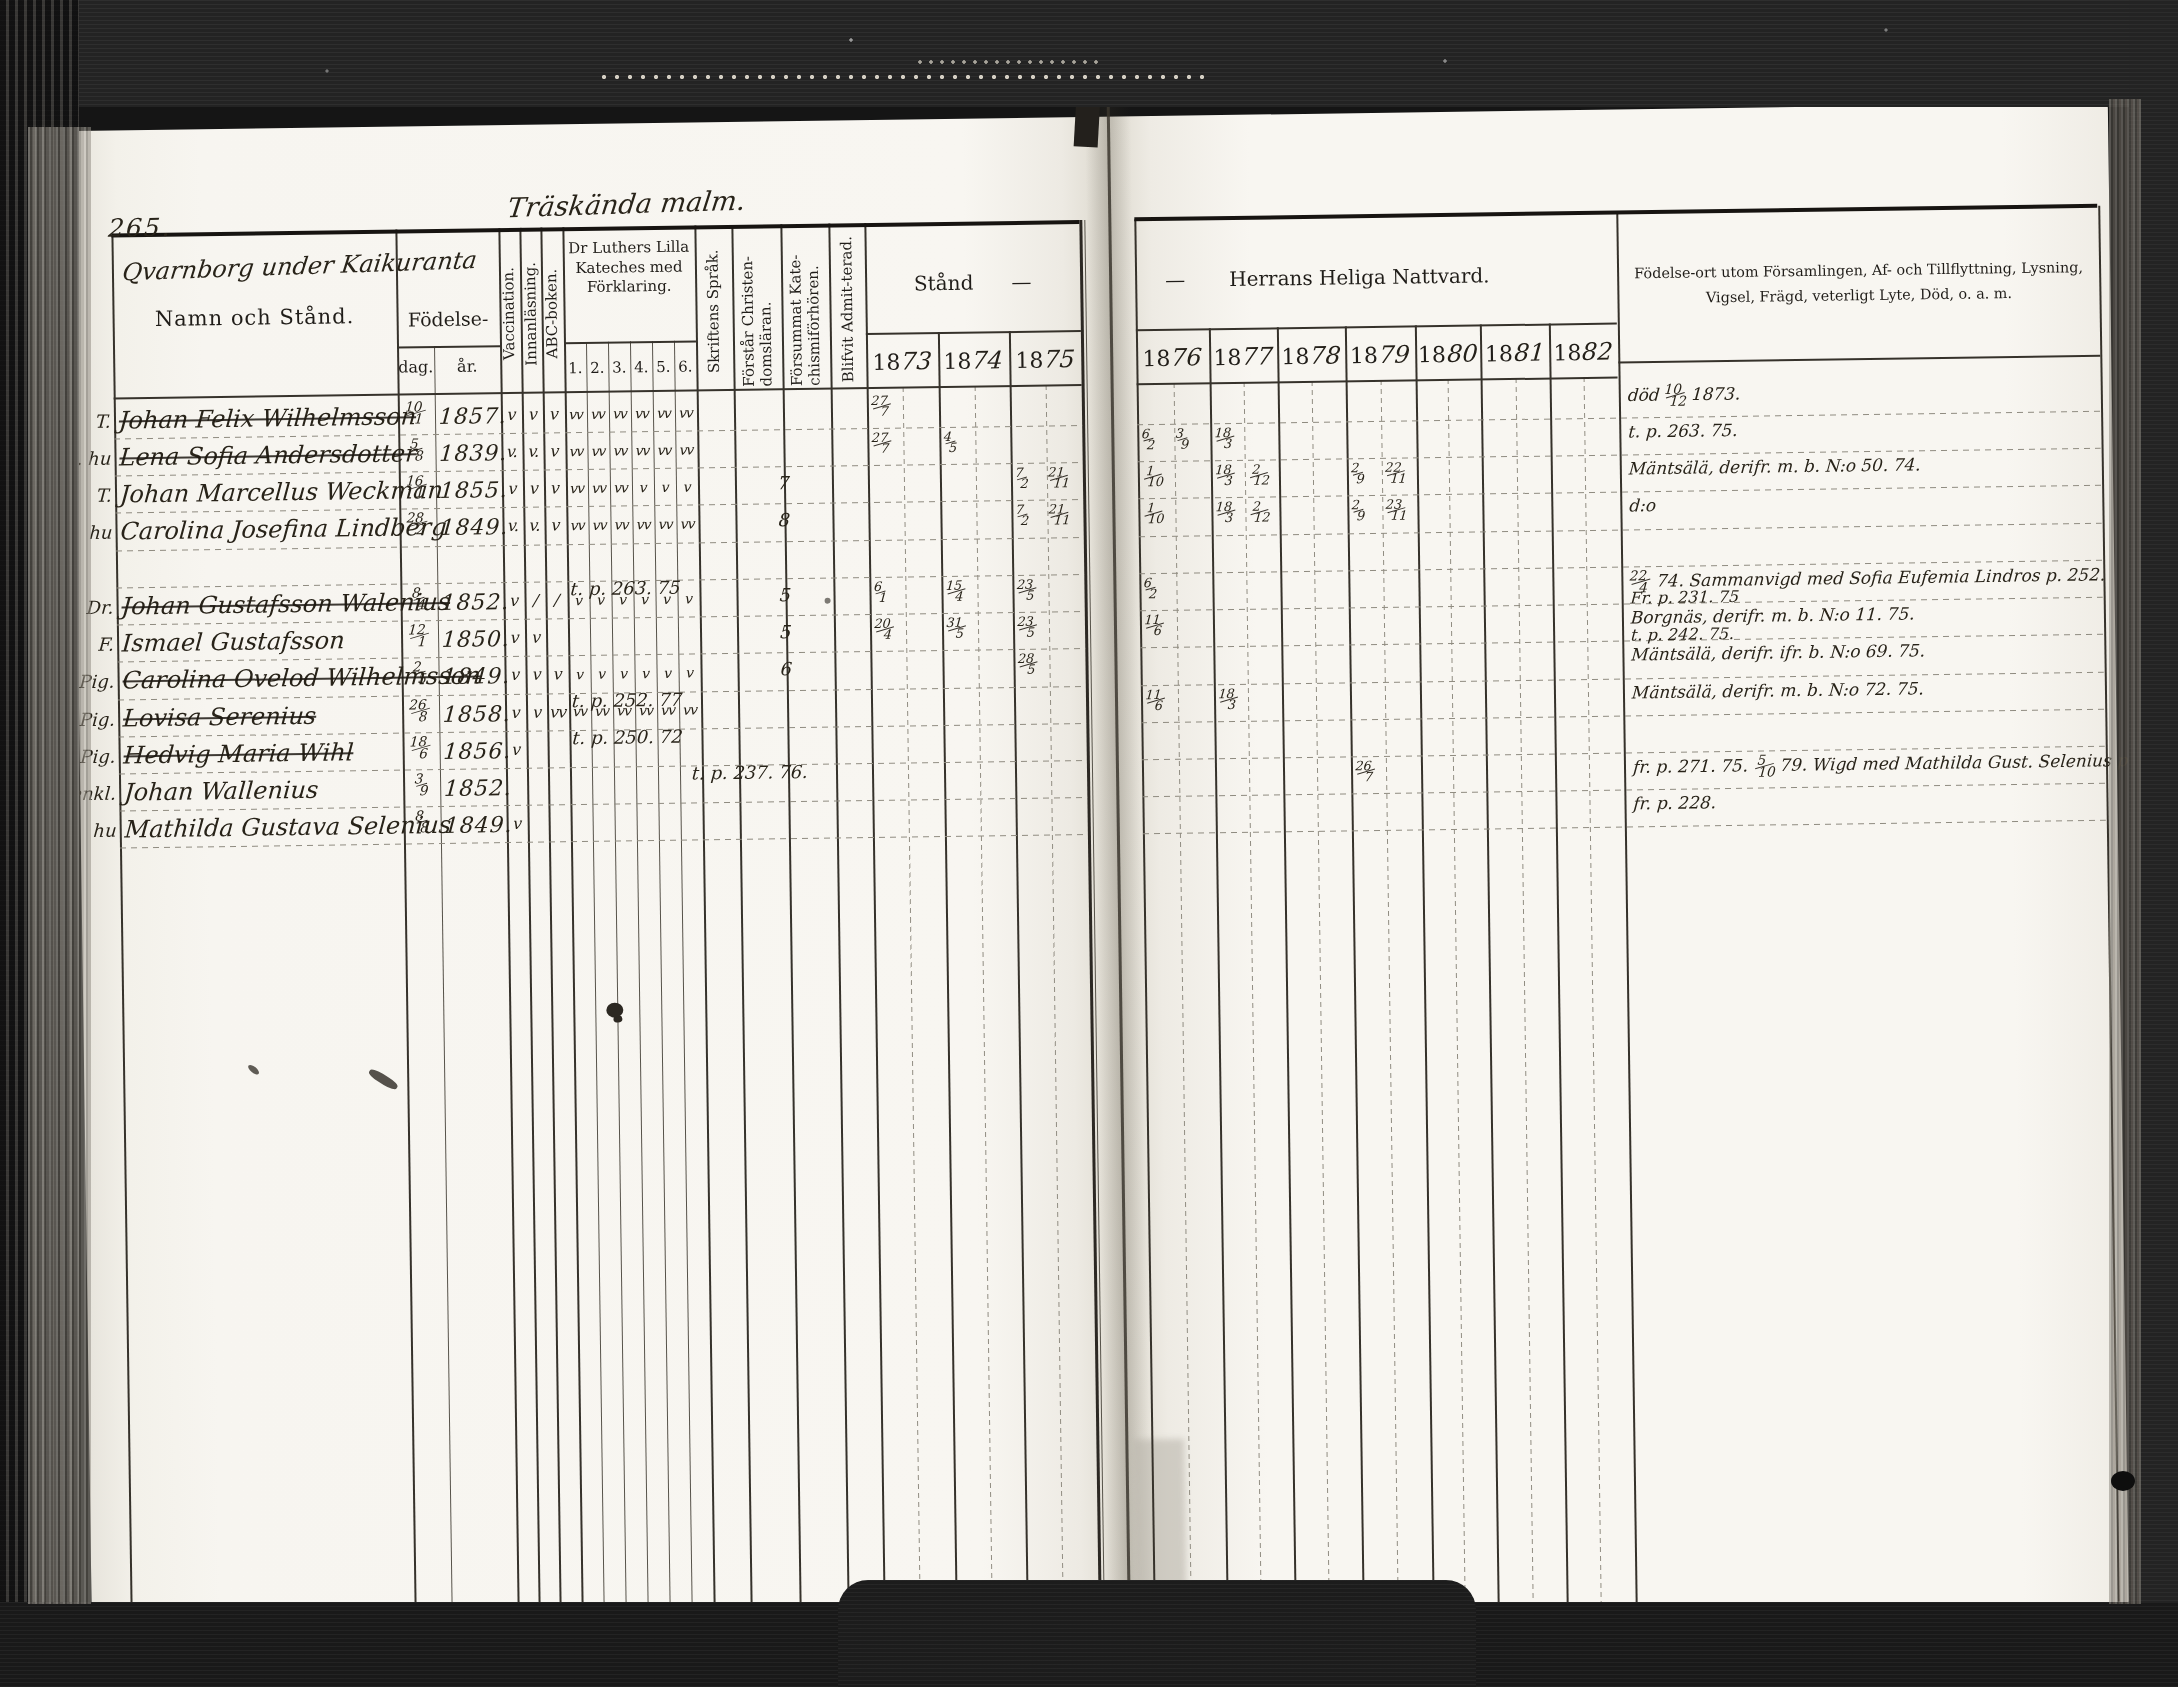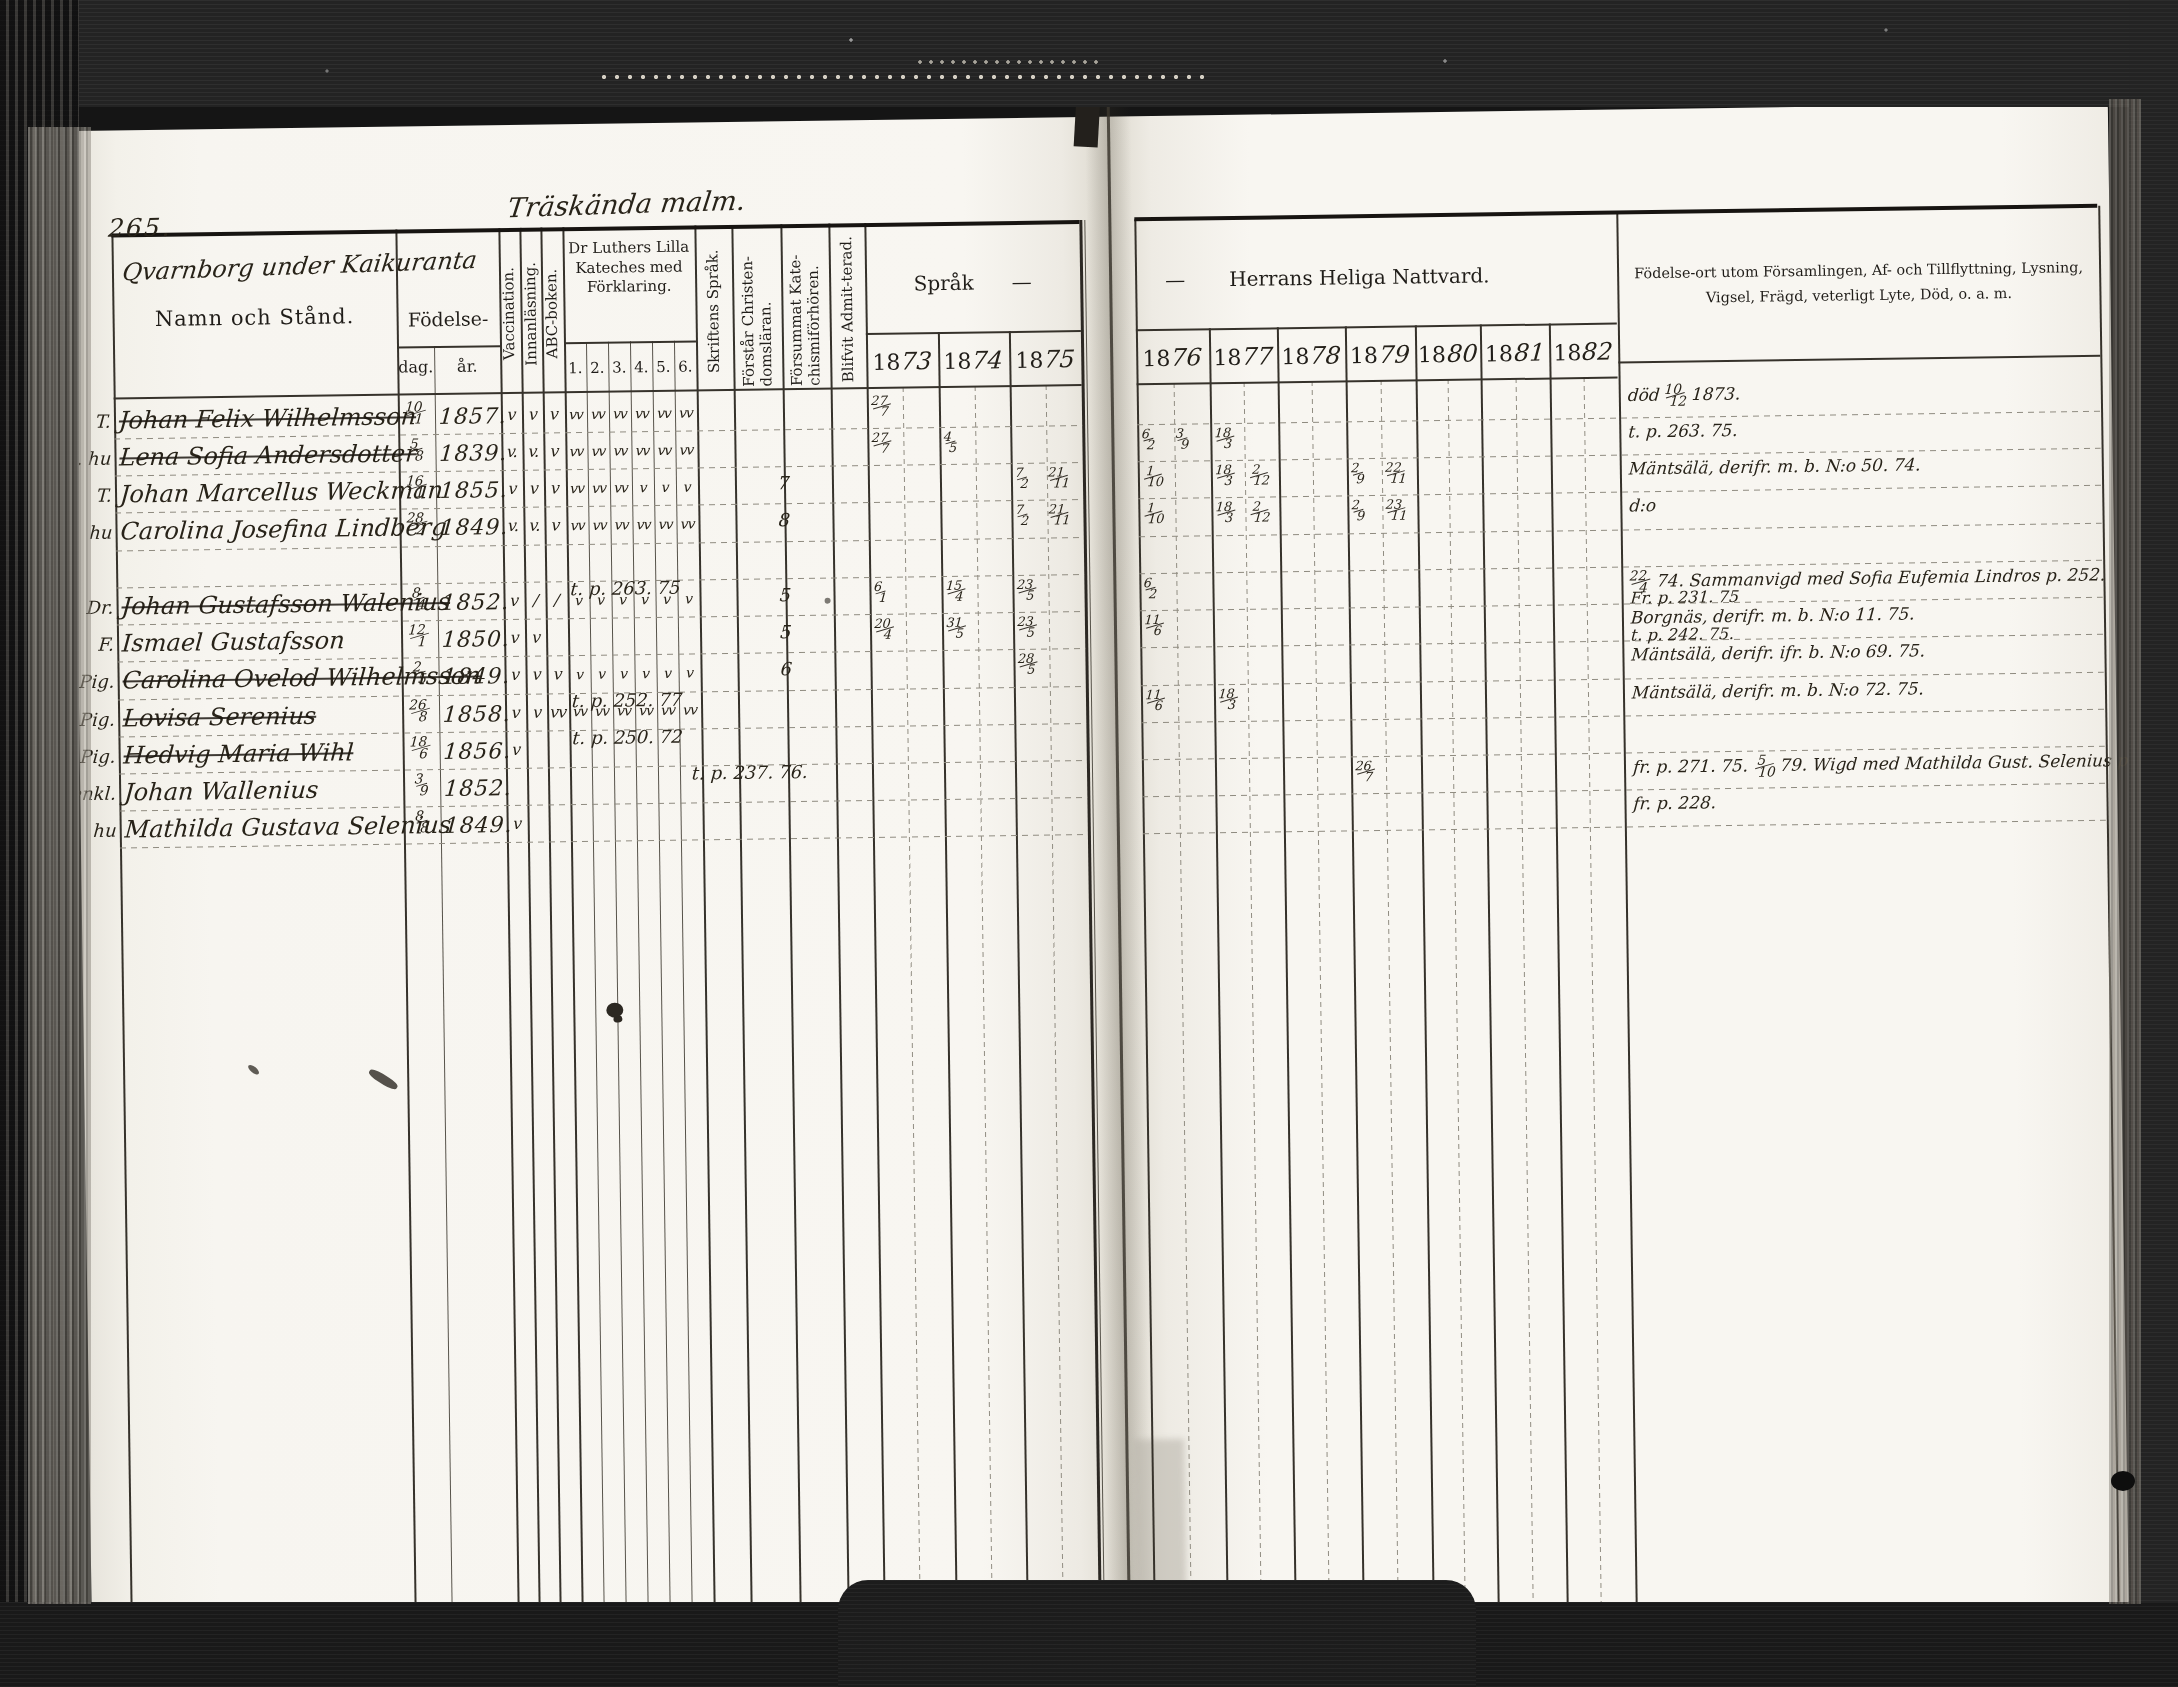--- a/index.html
+++ b/index.html
@@ -134,21 +134,21 @@
     <div class="vtext v-vacc">Vaccination.</div>
     <div class="vtext v-inn">Innanläsning.</div>
     <div class="vtext v-abc">ABC-boken.</div>
     <div class="pr h-kat">Dr Luthers Lilla Kateches med Förklaring.</div>
     <div class="vtext v-skrift">Skriftens Språk.</div>
     <div class="vtext v-forstar">Förstår Christen-domsläran.</div>
     <div class="vtext v-forsummat">Försummat Kate-chismiförhören.</div>
     <div class="vtext v-blifvit">Blifvit Admit-terad.</div>
 
     <div class="pr h-begatt">
-      <span>Språk</span>
+      <span>Stånd</span>
       <span>—</span>
     </div>
     <div class="pr h-natt">
       <span>—</span>
       <span>Herrans Heliga Nattvard.</span>
     </div>
     <div class="pr h-annot">Födelse-ort utom Församlingen, Af- och Tillflyttning, Lysning, Vigsel, Frägd, veterligt Lyte, Död, o. a. m.</div>
 
     <div class="smudge sm1"></div>
     <div class="smudge sm2"></div>

